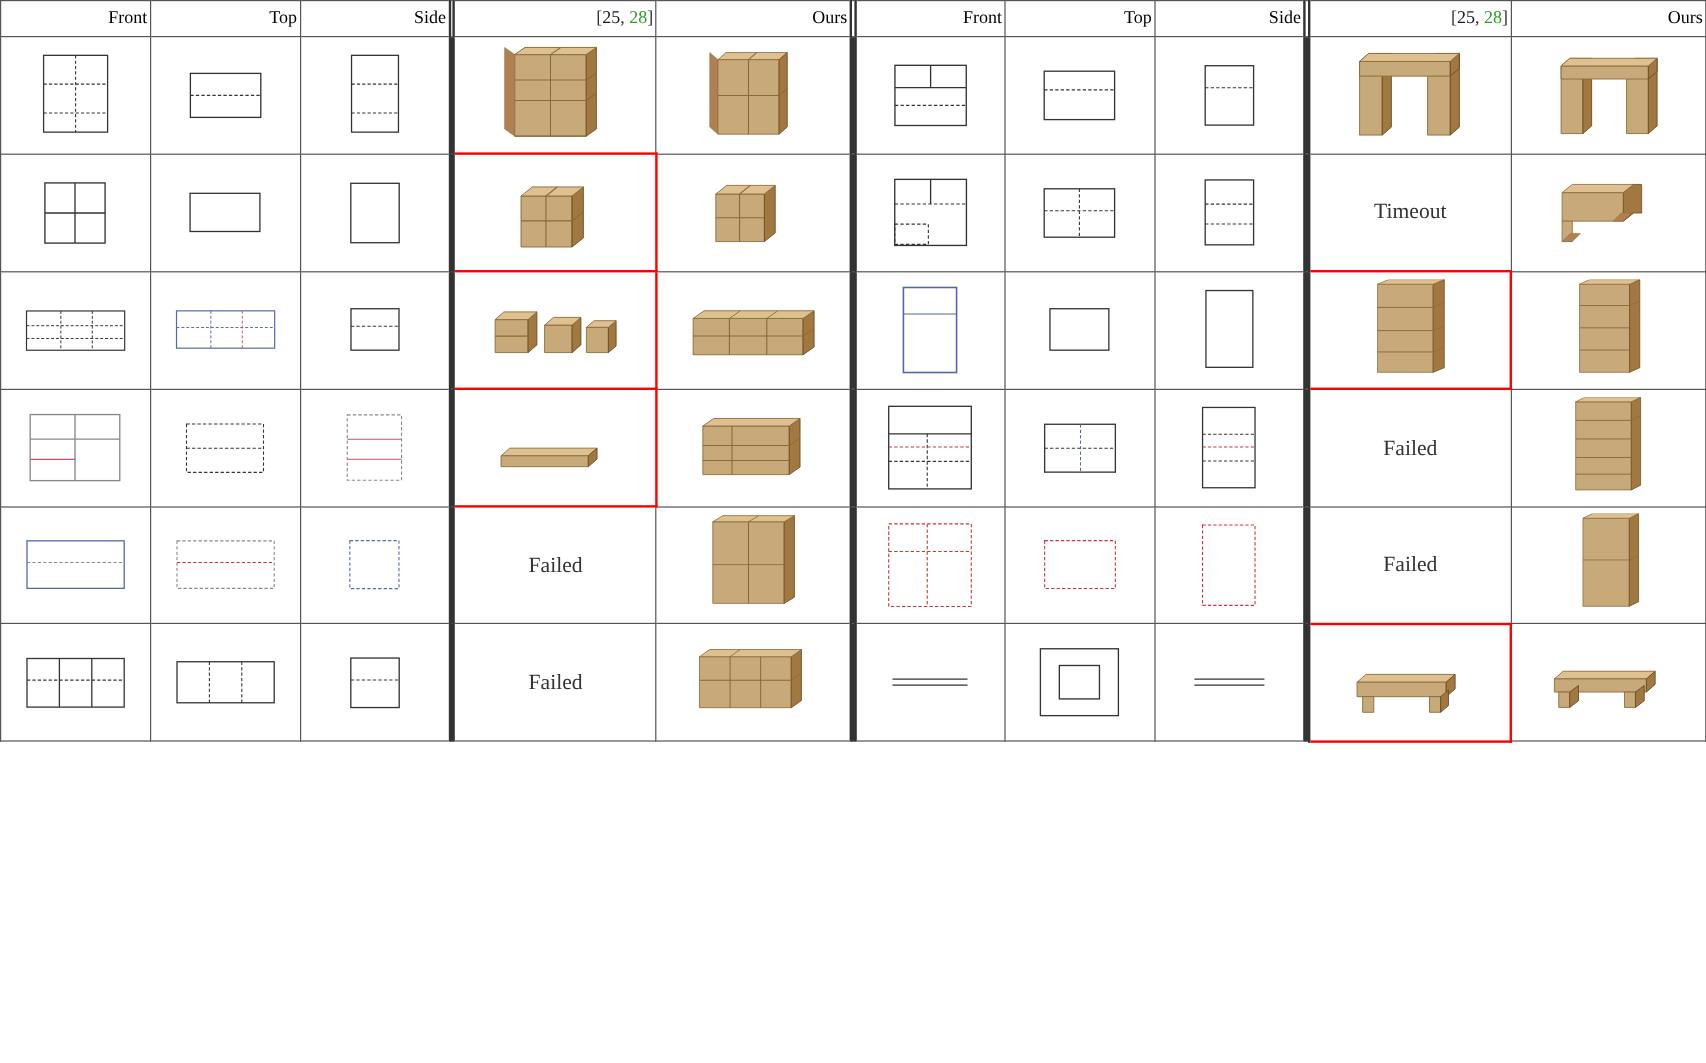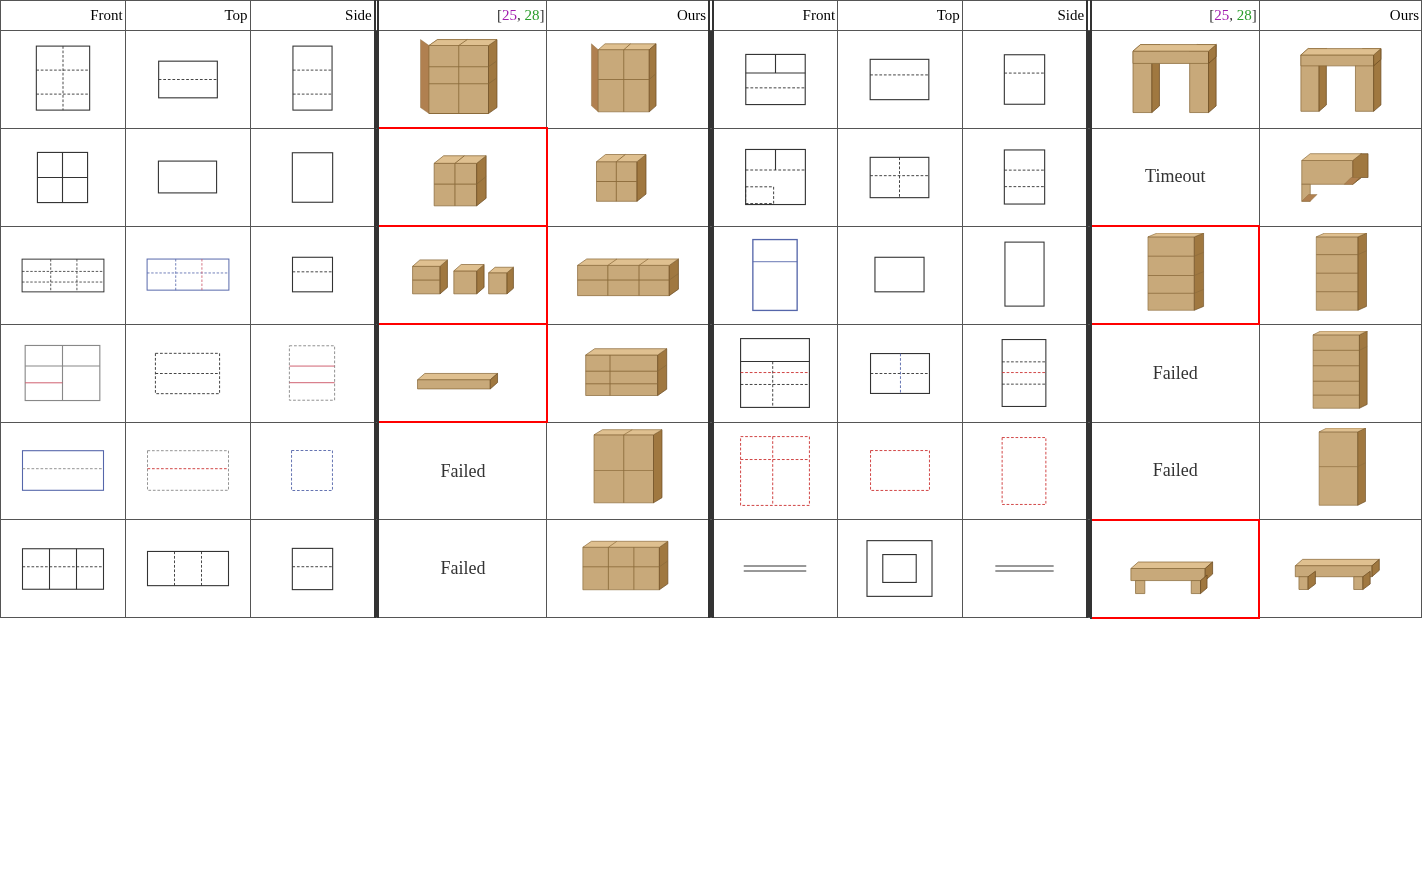--- a/index.html
+++ b/index.html
@@ -69,21 +69,21 @@
       border: 2.5px solid red !important;
     }
 
     .status-text {
       font-size: 18px;
       font-weight: normal;
       color: #333;
       font-family: 'Times New Roman', Times, serif;
     }
 
-    .ref-number-25 { color: #a21caf; }
+    .ref-number-25 { color: #0f172a; }
     .ref-number-28 { color: #2a9d2a; margin-top: 14px; }
     .ref-bracket { color: #333; }
 
     .header-ref {
       font-size: 15px;
     }
 
     td.row-cell {
       padding: 3px 2px;
     }

